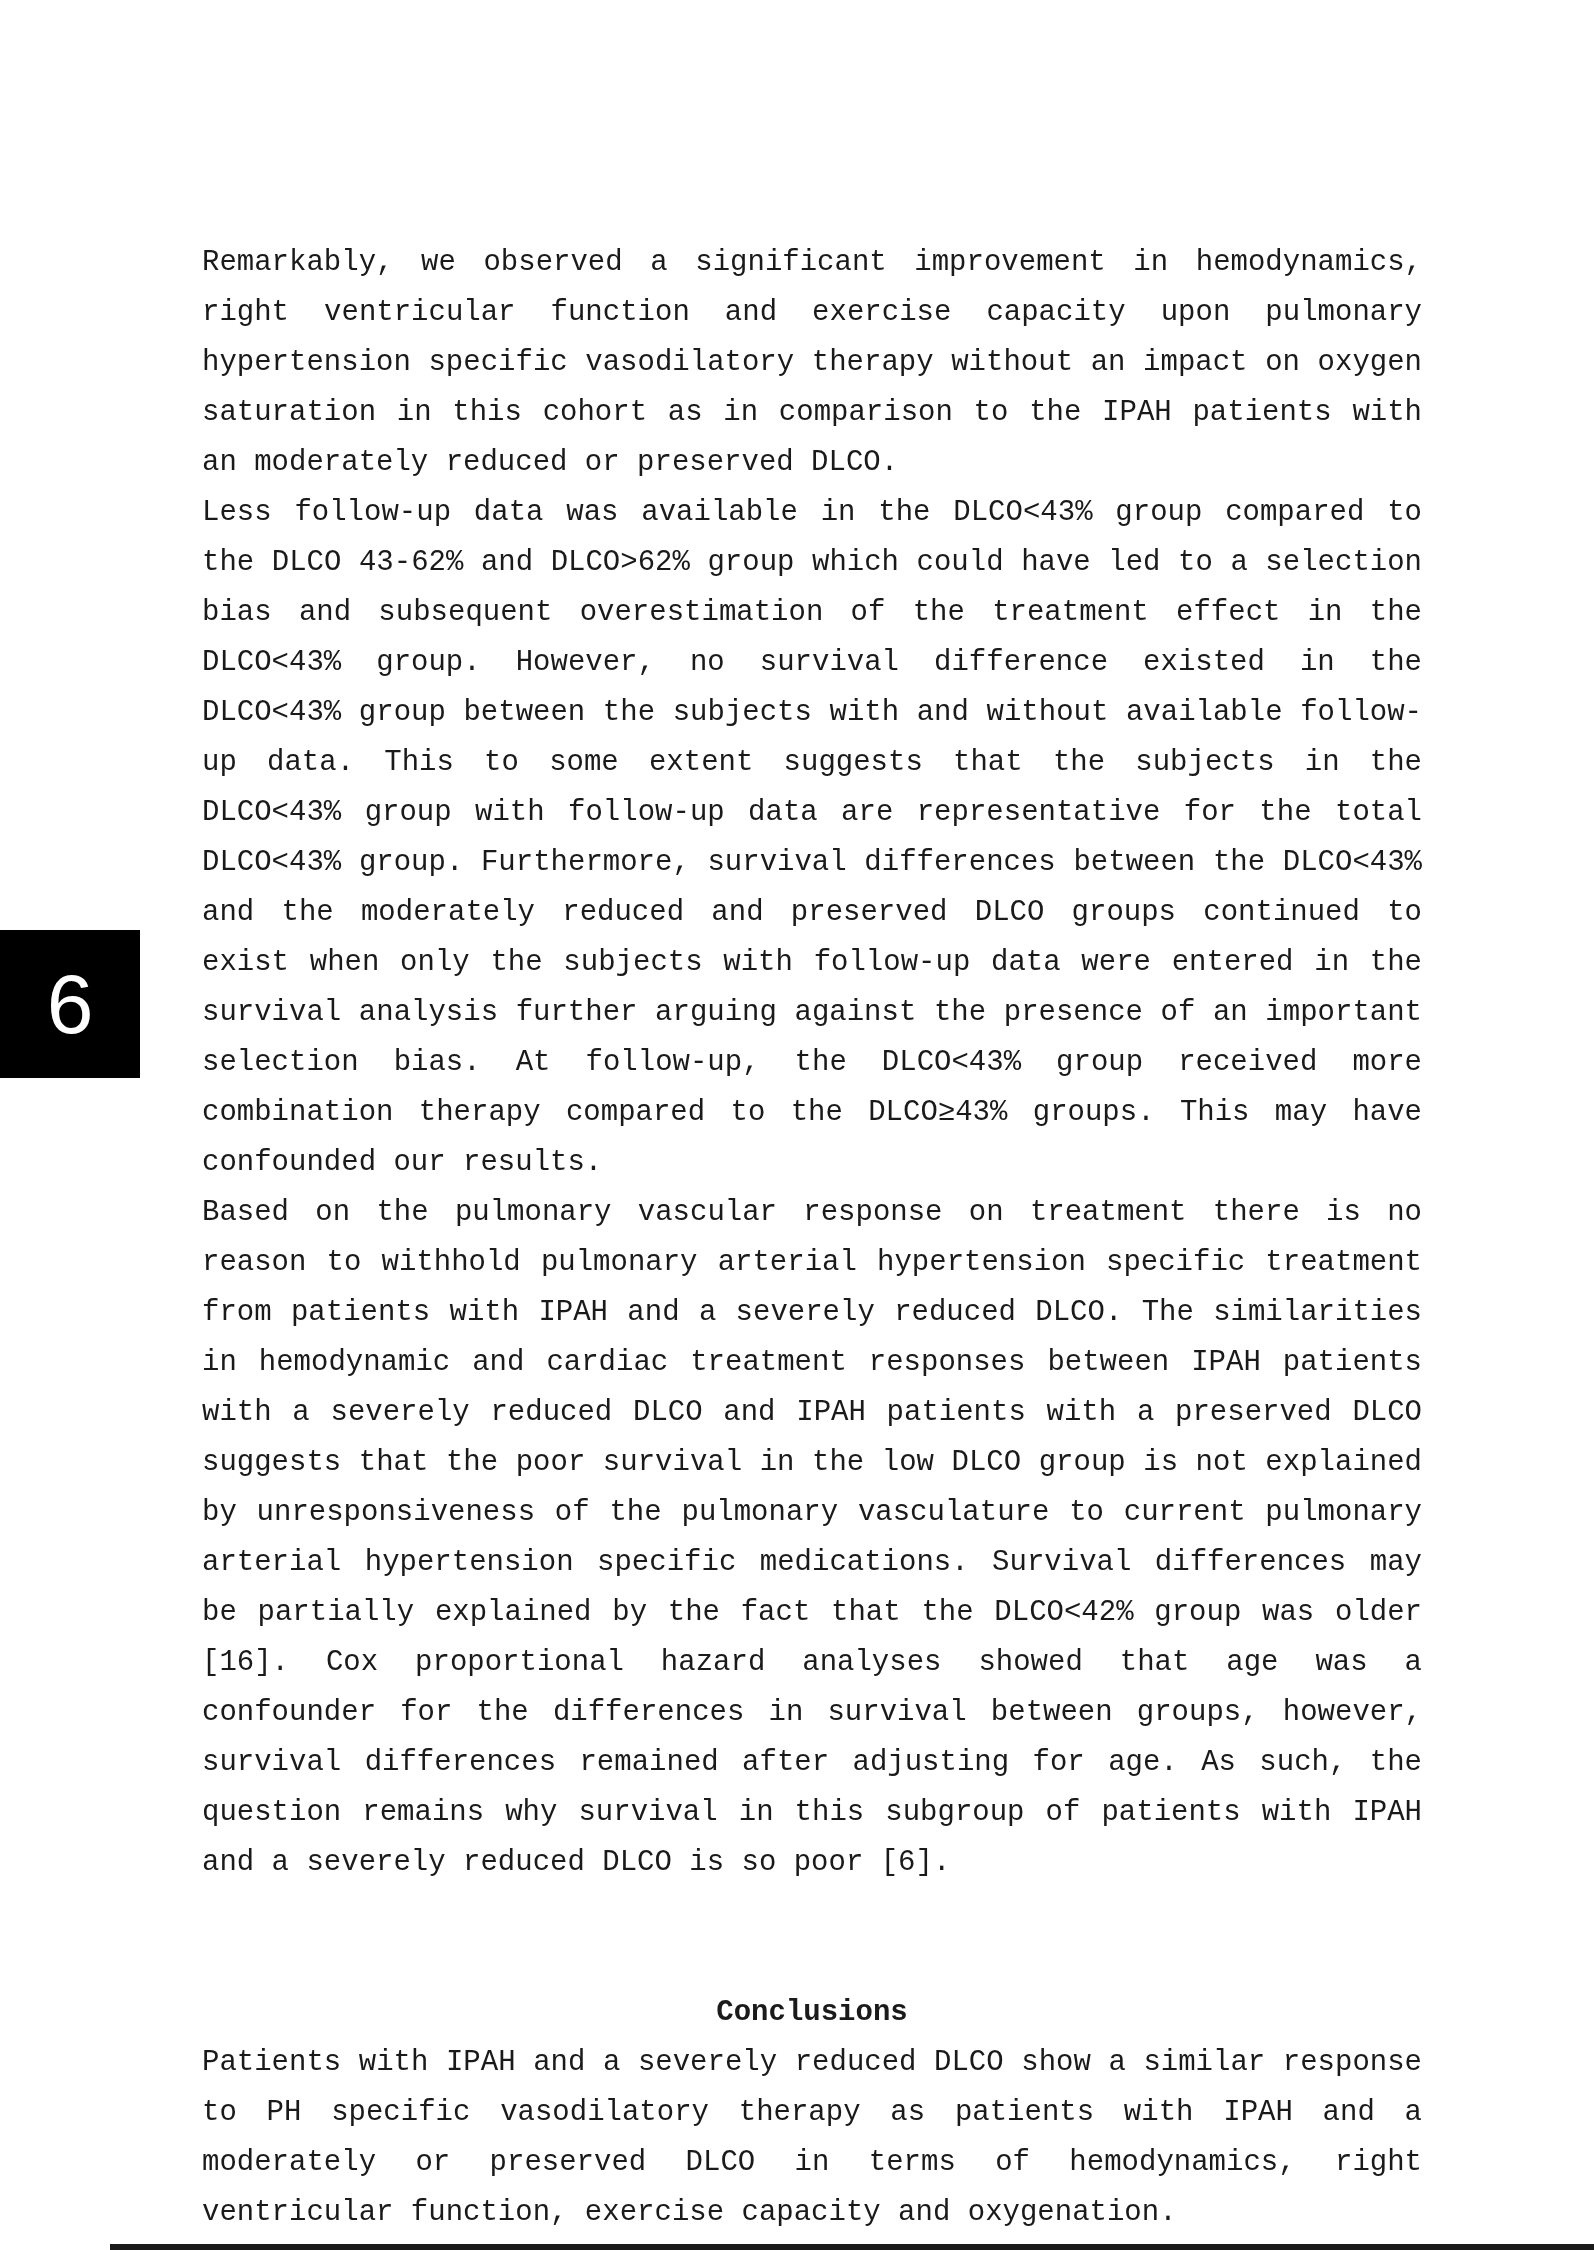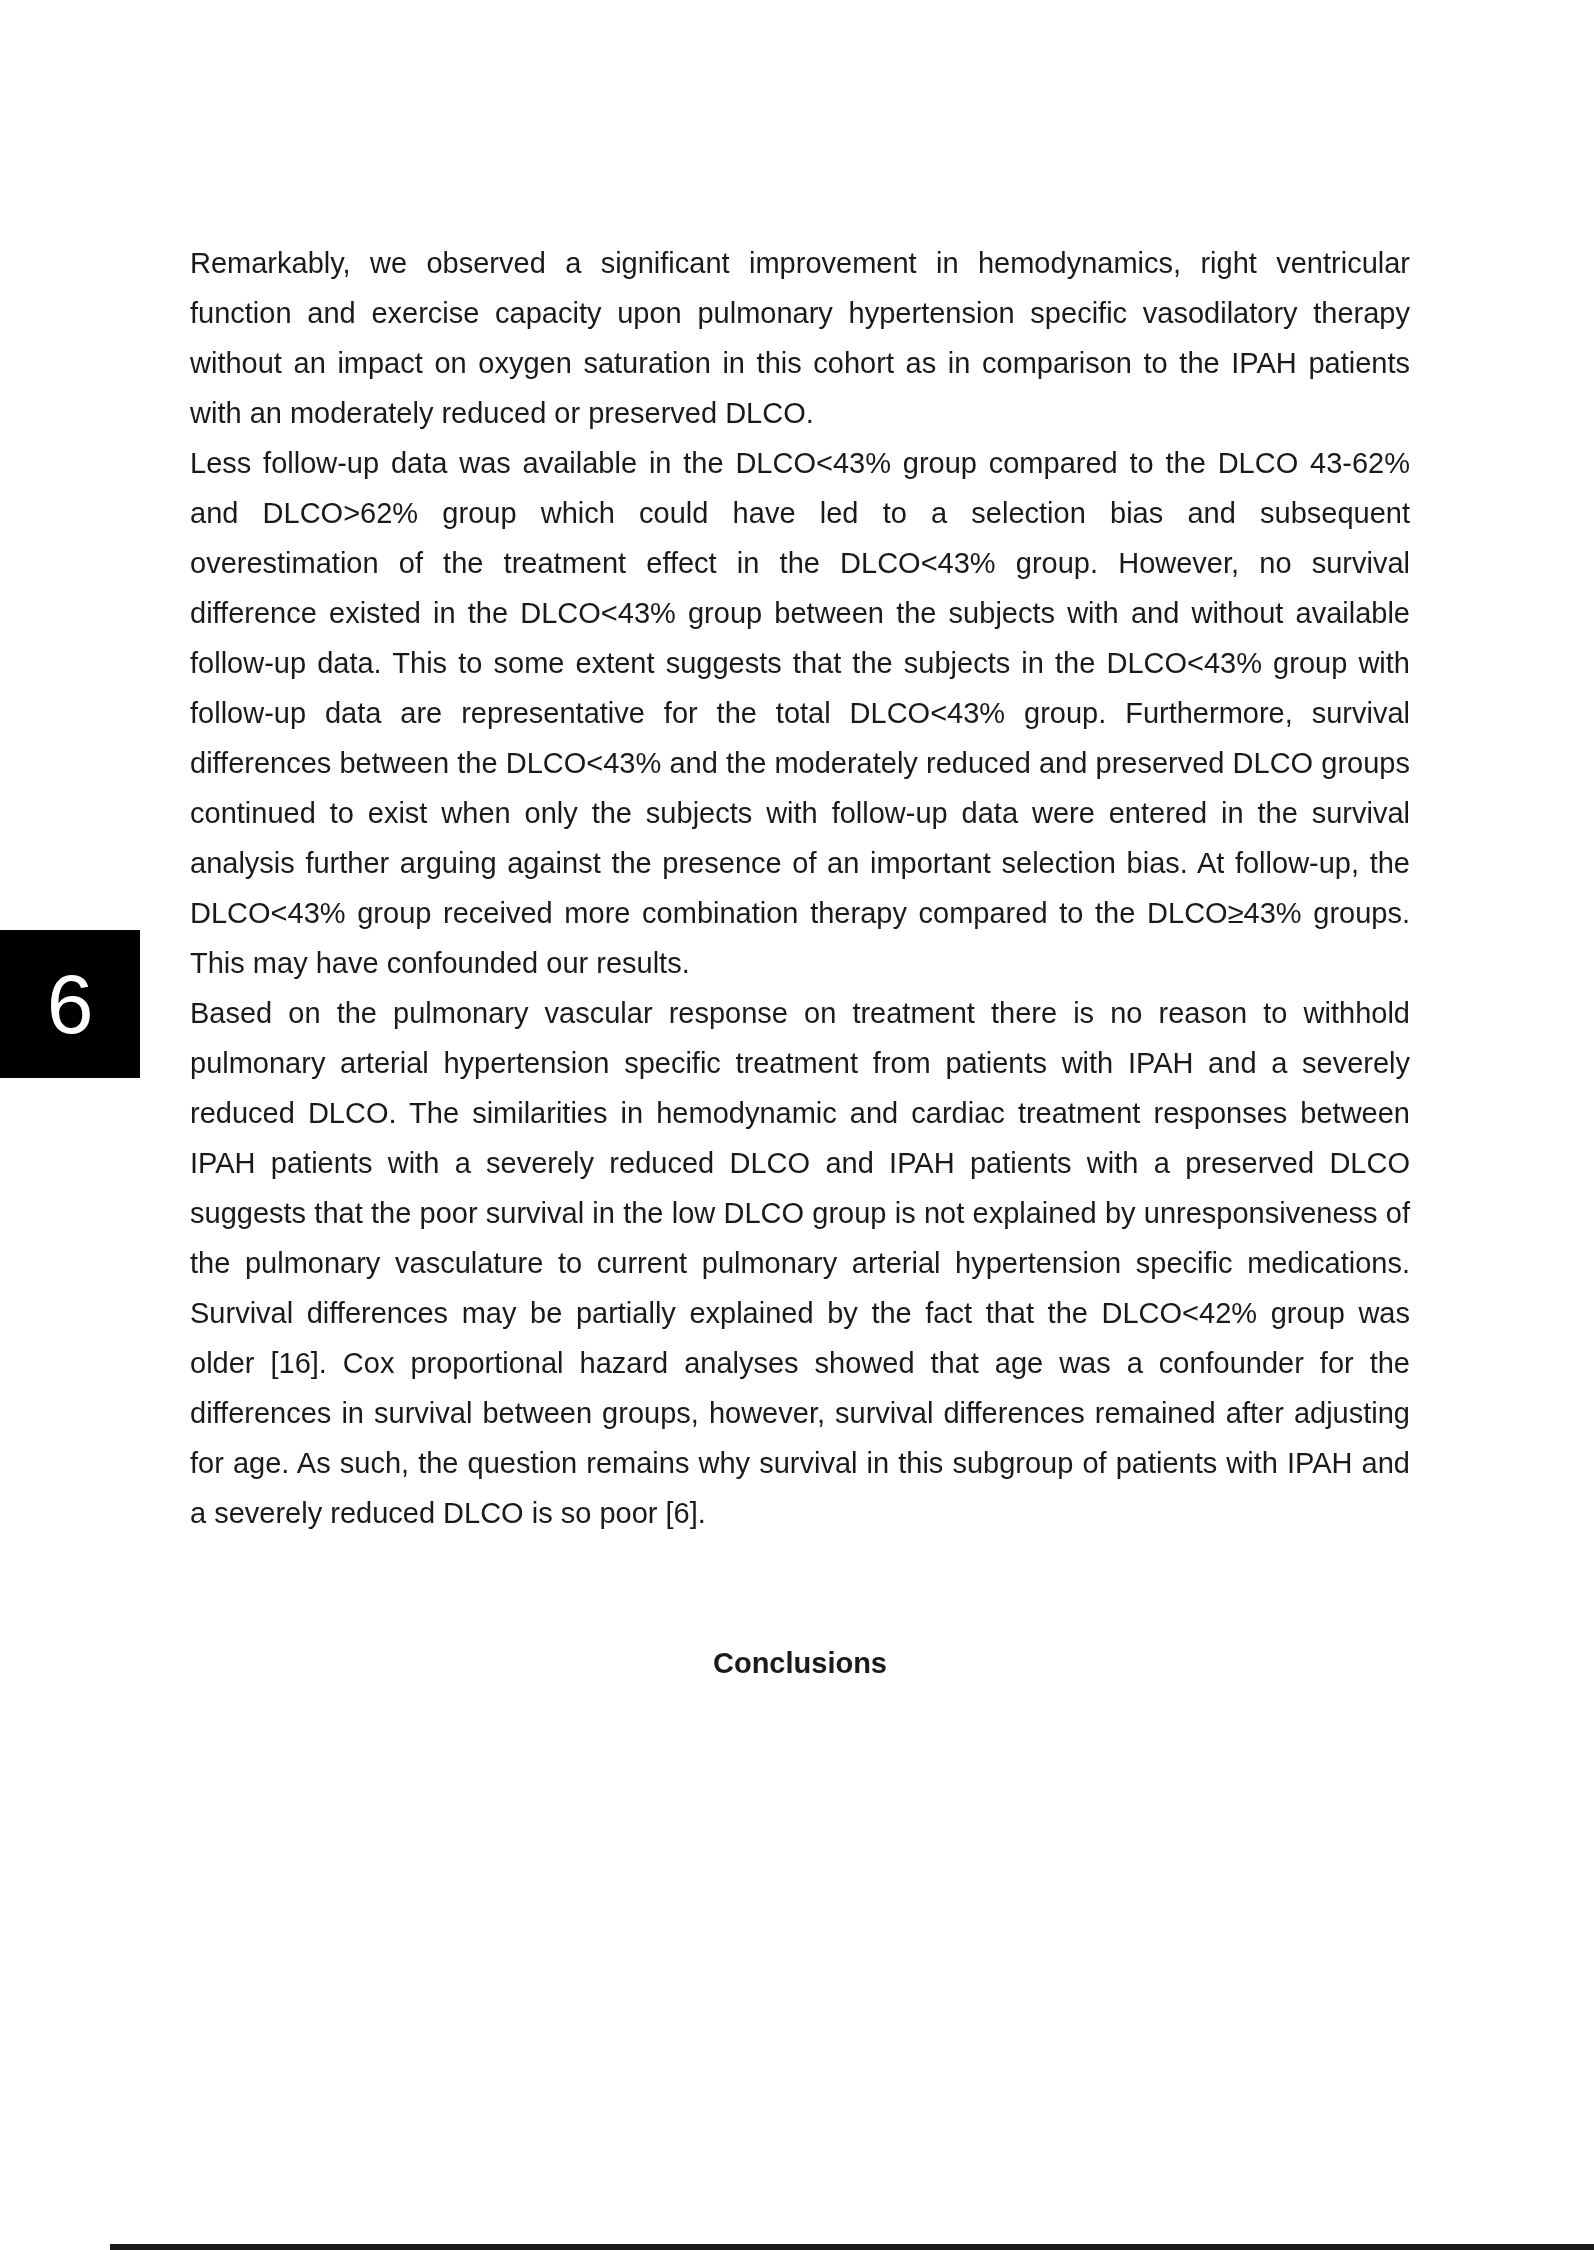--- a/index.html
+++ b/index.html
@@ -11,25 +11,26 @@
     position: relative;
     width: 1594px;
     height: 2250px;
     background: #ffffff;
     font-family: "Liberation Sans", sans-serif;
     color: #1a1a1a;
     overflow: hidden;
   }
   .text-block {
     position: absolute;
-    left: 190px;
+    left: 202px;
     top: 238px;
     width: 1220px;
     font-size: 29px;
     line-height: 50px;
+    font-family: Liberation Mono, monospace;
   }
   .para {
     margin: 0;
     text-align: justify;
   }
   .conclusions-heading {
     margin: 0;
     margin-top: 100px;
     font-weight: bold;
     font-size: 29px;
@@ -75,17 +76,18 @@
   <div class="chapter-tab">
     <span class="chapter-number">6</span>
   </div>
 
   <div class="text-block">
     <p class="para">Remarkably, we observed a significant improvement in hemodynamics, right ventricular function and exercise capacity upon pulmonary hypertension specific vasodilatory therapy without an impact on oxygen saturation in this cohort as in comparison to the IPAH patients with an moderately reduced or preserved DLCO.</p>
     <p class="para">Less follow-up data was available in the DLCO&lt;43% group compared to the DLCO 43-62% and DLCO&gt;62% group which could have led to a selection bias and subsequent overestimation of the treatment effect in the DLCO&lt;43% group. However, no survival difference existed in the DLCO&lt;43% group between the subjects with and without available follow-up data. This to some extent suggests that the subjects in the DLCO&lt;43% group with follow-up data are representative for the total DLCO&lt;43% group. Furthermore, survival differences between the DLCO&lt;43% and the moderately reduced and preserved DLCO groups continued to exist when only the subjects with follow-up data were entered in the survival analysis further arguing against the presence of an important selection bias. At follow-up, the DLCO&lt;43% group received more combination therapy compared to the DLCO≥43% groups. This may have confounded our results.</p>
     <p class="para">Based on the pulmonary vascular response on treatment there is no reason to withhold pulmonary arterial hypertension specific treatment from patients with IPAH and a severely reduced DLCO. The similarities in hemodynamic and cardiac treatment responses between IPAH patients with a severely reduced DLCO and IPAH patients with a preserved DLCO suggests that the poor survival in the low DLCO group is not explained by unresponsiveness of the pulmonary vasculature to current pulmonary arterial hypertension specific medications. Survival differences may be partially explained by the fact that the DLCO&lt;42% group was older [16]. Cox proportional hazard analyses showed that age was a confounder for the differences in survival between groups, however, survival differences remained after adjusting for age. As such, the question remains why survival in this subgroup of patients with IPAH and a severely reduced DLCO is so poor [6].</p>
 
     <p class="conclusions-heading">Conclusions</p>
+    <p class="conclusions-para">Patients with IPAH and a severely reduced DLCO show a similar response to PH specific vasodilatory therapy as patients with IPAH and a moderately or preserved DLCO in terms of hemodynamics, right ventricular function, exercise capacity and oxygenation.</p>
   </div>
 
   <div class="page-bottom-edge"></div>
 
 </div>
 
 </body></html>

